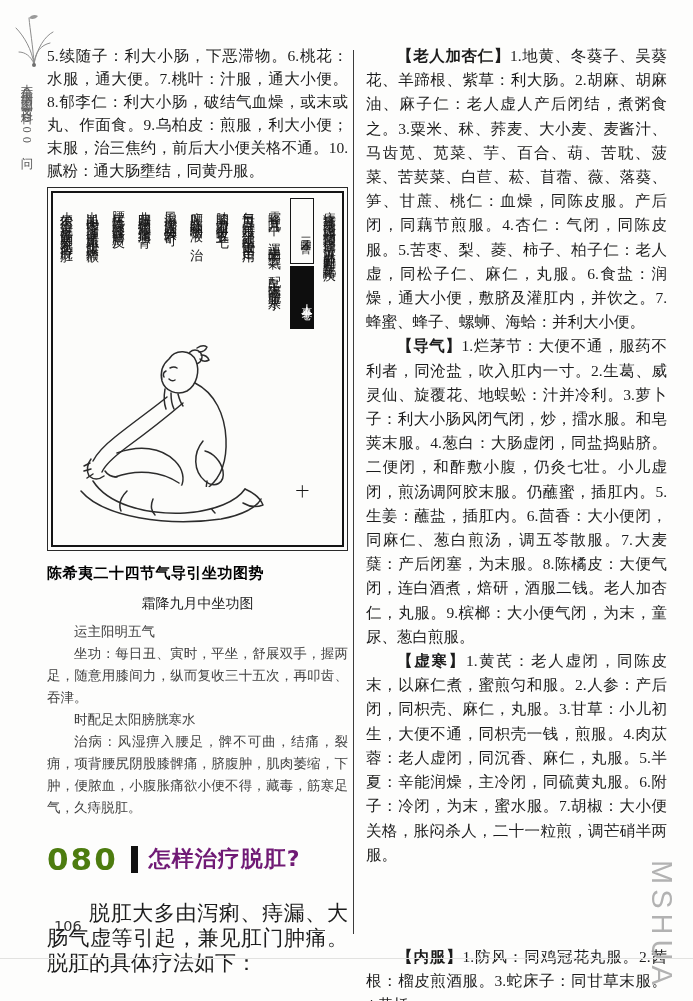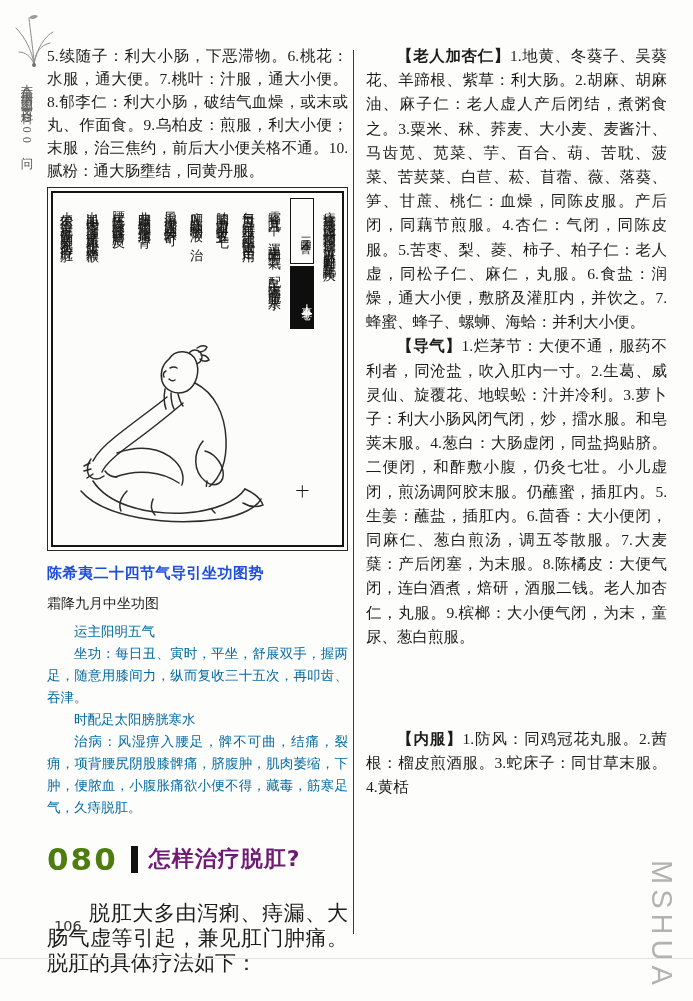--- a/index.html
+++ b/index.html
@@ -48,25 +48,25 @@
   }
   .wc-volume{
     position:absolute; right:28px; top:73px; width:24px; height:60px;
     background:#0e0e0e; color:#fff; writing-mode:vertical-rl; text-orientation:upright;
     font-size:11px; letter-spacing:2px; text-align:center; padding-top:3px;
   }
   .wc-folio{position:absolute; right:33px; top:290px; font-size:13px; color:#161616;}
   .wc-figure{position:absolute; left:4px; top:148px; width:216px; height:200px;}
   
   .caption-title{
-    margin:13px 0 0 0; font-size:15px; font-weight:bold; color:#1d4ed8;
+    margin:13px 0 0 0; font-size:15px; font-weight:bold; color:#000000;
     font-family:"Liberation Sans","DejaVu Sans",sans-serif; letter-spacing:.5px;
   }
-  .caption-sub{margin:12px 0 0 0; font-size:14px; color:#222;}
-  .detail{margin:0; font-size:13.5px; line-height:22px; text-align:justify; color:#0369a1;}
+  .caption-sub{margin:12px 0 0 0; font-size:14px; color:#222;text-align:center;}
+  .detail{margin:0; font-size:13.5px; line-height:22px; text-align:justify; color:#404040;}
   .detail-wrap{margin-top:8px;}
   .detail.indent{text-indent:2em;}
   
   .q-head{display:flex; align-items:center; margin-top:20px; height:40px;
     font-family:"DejaVu Sans","Liberation Sans",sans-serif;}
   .q-num{font-size:31px; font-weight:900; color:#4d7c0f; letter-spacing:2px;}
   .q-bar{width:7px; height:27px; background:#111; margin:0 11px 0 13px;}
   .q-title{font-size:22px; font-weight:900; color:#701a75; letter-spacing:1px;}
   .q-intro{margin:22px 0 0 0; font-size:21px; line-height:25px;}
   
@@ -182,20 +182,23 @@
   <div class="col-right">
 
     <p class="body-par sect indent">
       <span class="sect-label">【老人加杏仁】</span><span>1.地黄、冬葵子、吴葵花、羊蹄根、紫草：利大肠。2.胡麻、胡麻油、麻子仁：老人虚人产后闭结，煮粥食之。3.粟米、秫、荞麦、大小麦、麦酱汁、马齿苋、苋菜、芋、百合、葫、苦耽、菠菜、苦荬菜、白苣、菘、苜蓿、薇、落葵、笋、甘蔗、桃仁：血燥，同陈皮服。产后闭，同藕节煎服。4.杏仁：气闭，同陈皮服。5.苦枣、梨、菱、柿子、柏子仁：老人虚，同松子仁、麻仁，丸服。6.食盐：润燥，通大小便，敷脐及灌肛内，并饮之。7.蜂蜜、蜂子、螺蛳、海蛤：并利大小便。</span>
     </p>
 
     <p class="body-par sect indent">
       <span class="sect-label">【导气】</span><span>1.烂茅节：大便不通，服药不利者，同沧盐，吹入肛内一寸。2.生葛、威灵仙、旋覆花、地蜈蚣：汁并冷利。3.萝卜子：利大小肠风闭气闭，炒，擂水服。和皂荚末服。4.葱白：大肠虚闭，同盐捣贴脐。二便闭，和酢敷小腹，仍灸七壮。小儿虚闭，煎汤调阿胶末服。仍蘸蜜，插肛内。5.生姜：蘸盐，插肛内。6.茴香：大小便闭，同麻仁、葱白煎汤，调五苓散服。7.大麦蘖：产后闭塞，为末服。8.陈橘皮：大便气闭，连白酒煮，焙研，酒服二钱。老人加杏仁，丸服。9.槟榔：大小便气闭，为末，童尿、葱白煎服。</span>
     </p>
 
+    <p class="body-par sect indent">
+      <span class="sect-label">【虚寒】</span><span>1.黄芪：老人虚闭，同陈皮末，以麻仁煮，蜜煎匀和服。2.人参：产后闭，同枳壳、麻仁，丸服。3.甘草：小儿初生，大便不通，同枳壳一钱，煎服。4.肉苁蓉：老人虚闭，同沉香、麻仁，丸服。5.半夏：辛能润燥，主冷闭，同硫黄丸服。6.附子：冷闭，为末，蜜水服。7.胡椒：大小便关格，胀闷杀人，二十一粒煎，调芒硝半两服。</span>
+    </p>
 
     <p class="body-par sect sect-last indent">
       <span class="sect-label">【内服】</span><span>1.防风：同鸡冠花丸服。2.茜根：榴皮煎酒服。3.蛇床子：同甘草末服。4.黄栝</span>
     </p>
   </div>
 
   <div class="page-num">106</div>
   <div class="edge-mark">MSHUA</div>
   <div class="foot-line"></div>
 </div>

